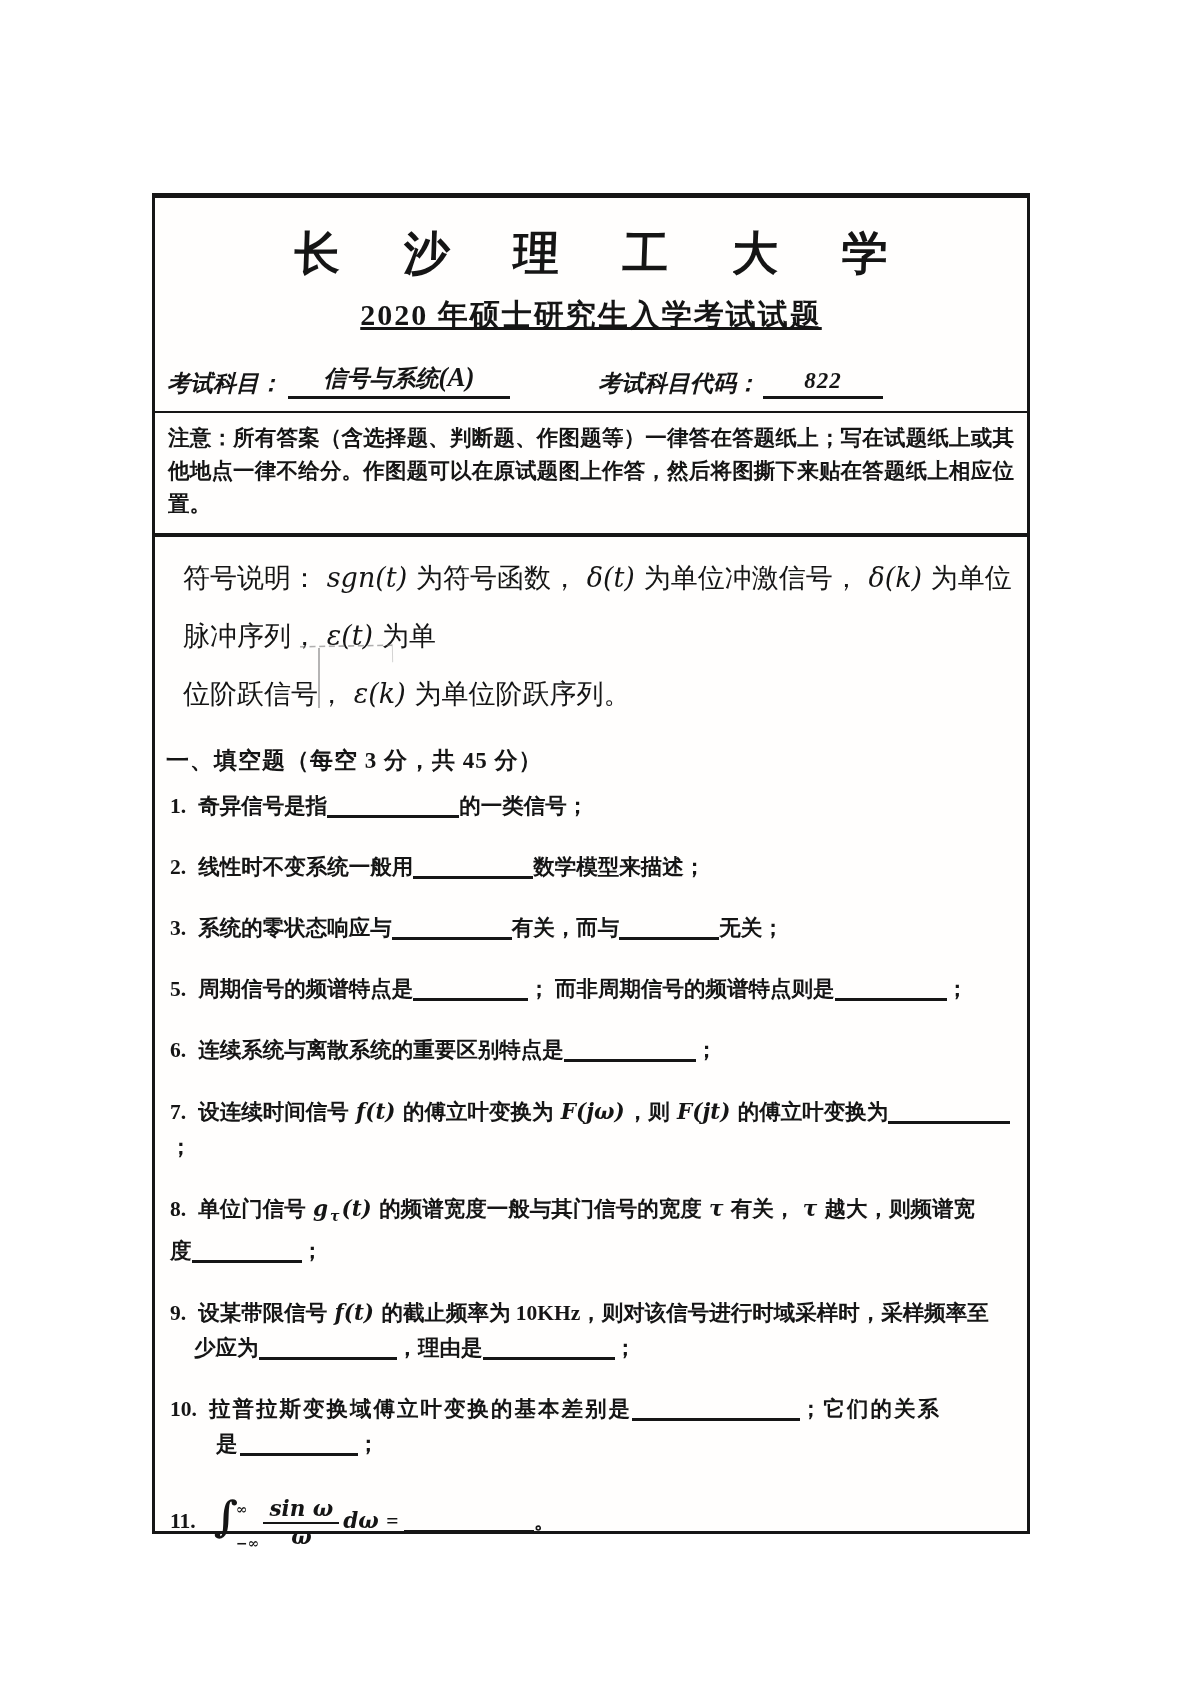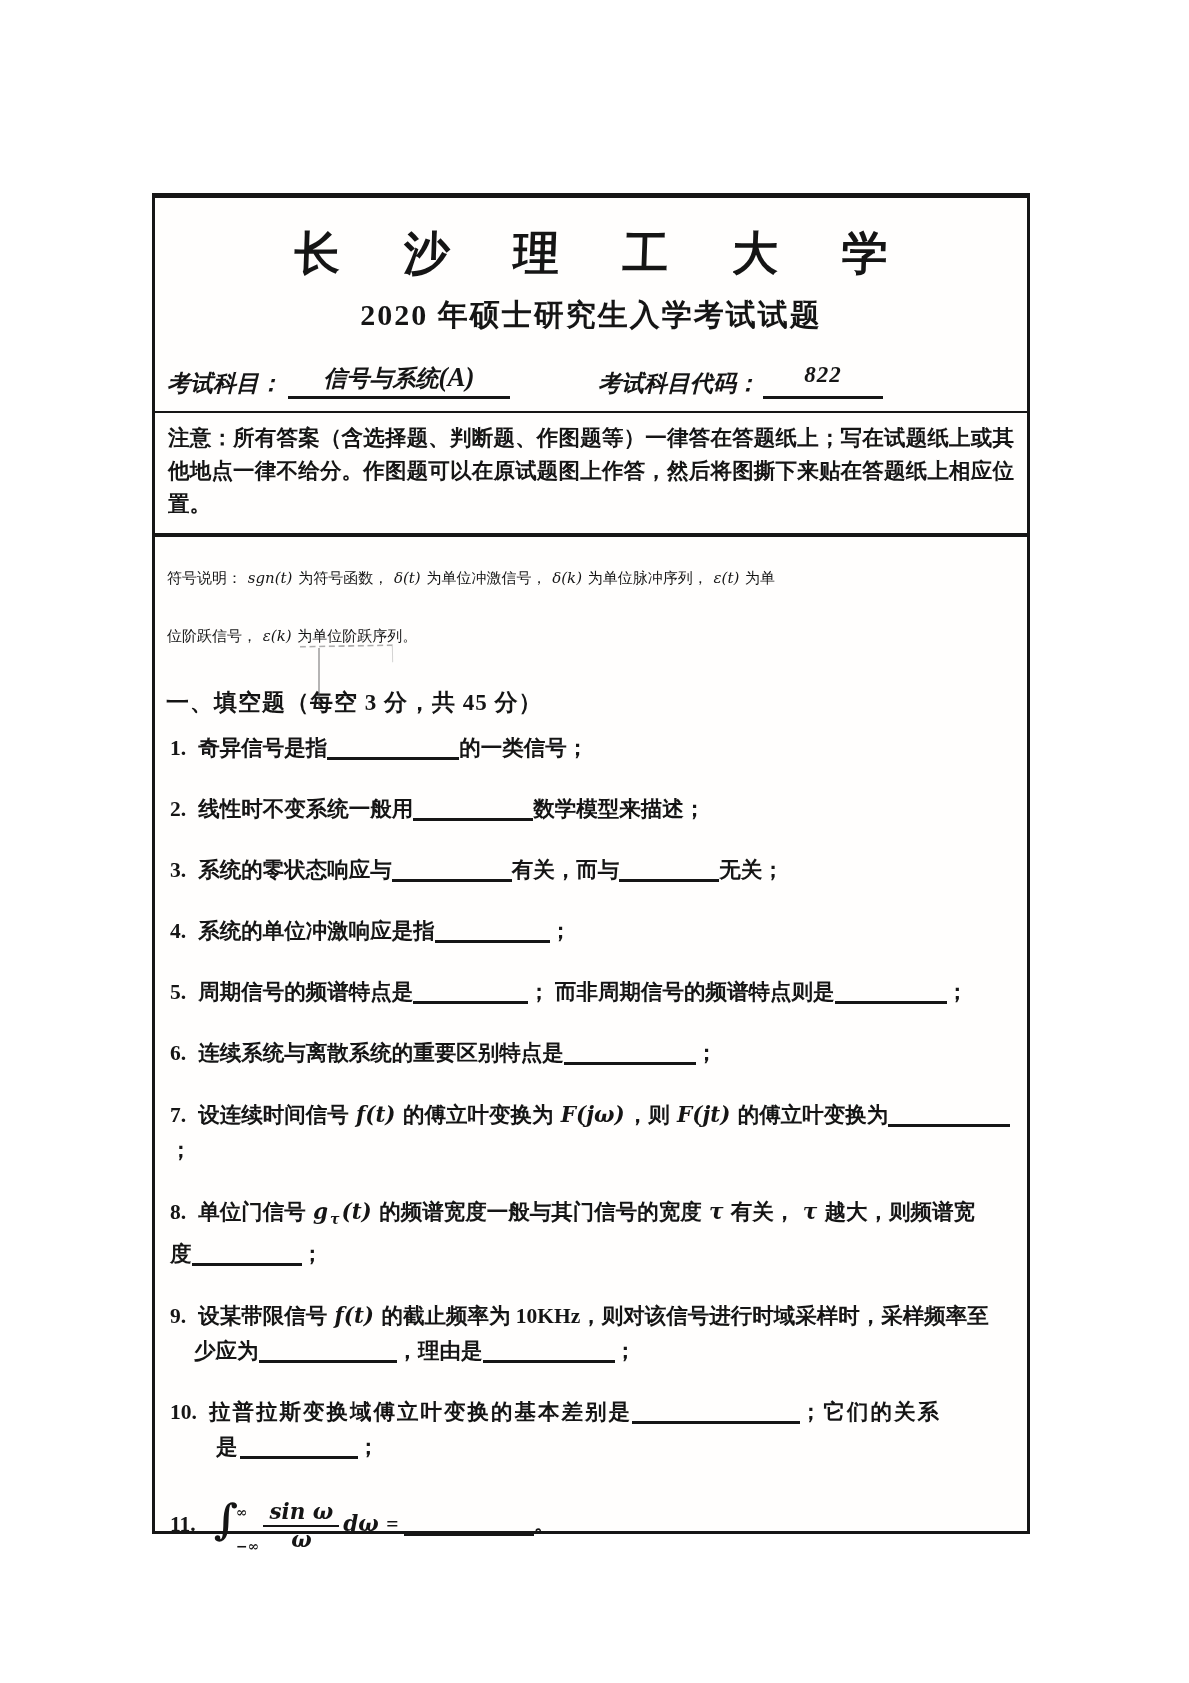--- a/index.html
+++ b/index.html
@@ -14,43 +14,43 @@
     border:3px solid #161616;border-top-width:5px;box-sizing:border-box;
     background:#fffefd;
   }
   .title{
     text-align:center;margin-top:26px;line-height:60px;
     font-size:46px;font-weight:900;letter-spacing:26px;text-indent:26px;
     transform:skewX(-2deg);
   }
   .subtitle{
     text-align:center;margin-top:10px;line-height:42px;
-    font-size:30px;font-weight:700;letter-spacing:2px;
+    font-size:30px;font-weight:700;letter-spacing:2px;text-decoration:underline;
   }
   .subject-row{
     margin-top:12px;padding:14px 12px 12px 12px;
     border-bottom:2px solid #161616;
     font-size:23px;font-weight:700;display:flex;align-items:flex-end;font-style:italic;
   }
   .subject-value{
     border-bottom:3px solid #161616;padding:0 16px 2px 16px;margin-left:6px;
     min-width:190px;text-align:center;
   }
   .subject-annot{font-size:27px;font-weight:600;}
   .code-label{margin-left:88px;}
   .code-value{
-    border-bottom:3px solid #161616;padding:0 30px 8px 30px;margin-left:4px;
+    border-bottom:3px solid #161616;padding:0 30px 2px 30px;margin-left:4px;
     min-width:60px;text-align:center;letter-spacing:1px;
   }
   .notice{
     padding:9px 13px 12px 13px;border-bottom:4px solid #161616;
     font-size:21.5px;font-weight:700;line-height:33px;text-align:justify;
   }
   .symbols{
-    padding:12px 13px 0 12px;font-size:15px;line-height:58px;
+    padding:12px 13px 0 28px;font-size:27px;line-height:58px;
     font-weight:500;
   }
   .section-heading{
     margin-top:18px;padding:0 11px;font-size:23px;font-weight:700;
     line-height:40px;letter-spacing:1px;
   }
   .questions{padding:8px 15px 0 15px;font-size:21.5px;font-weight:700;}
   .q{margin-bottom:26px;line-height:35px;}
   .qnum{margin-right:12px;}
   .q11{margin-top:34px;}
@@ -106,21 +106,20 @@
   <div class="notice">注意：所有答案（含选择题、判断题、作图题等）一律答在答题纸上；写在试题纸上或其他地点一律不给分。作图题可以在原试题图上作答，然后将图撕下来贴在答题纸上相应位置。</div>
 
   <div class="symbols"><span class="qt">符号说明： </span><span class="mi">sgn(t)</span><span class="qt"> 为符号函数， </span><span class="mi">δ(t)</span><span class="qt"> 为单位冲激信号， </span><span class="mi">δ(k)</span><span class="qt"> 为单位脉冲序列， </span><span class="mi">ε(t)</span><span class="qt"> 为单</span><br><span class="qt">位阶跃信号， </span><span class="mi">ε(k)</span><span class="qt"> 为单位阶跃序列。</span></div>
 
   <div class="section-heading">一、填空题（每空 3 分，共 45 分）</div>
 
   <div class="questions">
       <div class="q q1"><span class="qnum">1.</span><span class="qt">奇异信号是指</span><span class="blank" style="width: 132px;"></span><span class="qt">的一类信号；</span></div>
       <div class="q q2"><span class="qnum">2.</span><span class="qt">线性时不变系统一般用</span><span class="blank" style="width: 120px;"></span><span class="qt">数学模型来描述；</span></div>
       <div class="q q3"><span class="qnum">3.</span><span class="qt">系统的零状态响应与</span><span class="blank" style="width: 120px;"></span><span class="qt">有关，而与</span><span class="blank" style="width: 100px;"></span><span class="qt">无关；</span></div>
-      <div class="q q4"><span class="qnum">4.</span><span class="qt">系统的单位冲激响应是指</span><span class="blank" style="width: 115px;"></span><span class="qt">；</span></div>
       <div class="q q5"><span class="qnum">5.</span><span class="qt">周期信号的频谱特点是</span><span class="blank" style="width: 115px;"></span><span class="qt">；  而非周期信号的频谱特点则是</span><span class="blank" style="width: 112px;"></span><span class="qt">；</span></div>
       <div class="q q6"><span class="qnum">6.</span><span class="qt">连续系统与离散系统的重要区别特点是</span><span class="blank" style="width: 132px;"></span><span class="qt">；</span></div>
       <div class="q q7"><span class="qnum">7.</span><span class="qt">设连续时间信号 </span><span class="mi">f(t)</span><span class="qt"> 的傅立叶变换为 </span><span class="mi">F(jω)</span><span class="qt">，则 </span><span class="mi">F(jt)</span><span class="qt"> 的傅立叶变换为</span><span class="blank" style="width: 122px;"></span><span class="qt">；</span></div>
       <div class="q q8"><span class="qnum">8.</span><span class="qt">单位门信号 </span><span class="mi">g</span><sub class="msub">τ</sub><span class="mi">(t)</span><span class="qt"> 的频谱宽度一般与其门信号的宽度 </span><span class="mi">τ</span><span class="qt"> 有关， </span><span class="mi">τ</span><span class="qt"> 越大，则频谱宽</span><br><span class="qt">度</span><span class="blank" style="width: 110px;"></span><span class="qt">；</span></div>
       <div class="q q9"><span class="qnum">9.</span><span class="qt">设某带限信号 </span><span class="mi">f(t)</span><span class="qt"> 的截止频率为 10KHz，则对该信号进行时域采样时，采样频率至</span><br><span style="display: inline-block; width: 24px;"></span><span class="qt">少应为</span><span class="blank" style="width: 138px;"></span><span class="qt">，理由是</span><span class="blank" style="width: 132px;"></span><span class="qt">；</span></div>
       <div class="q q10"><span class="qnum">10.</span><span class="qt">拉普拉斯变换域傅立叶变换的基本差别是</span><span class="blank" style="width: 168px;"></span><span class="qt">；它们的关系</span><br><span style="display: inline-block; width: 46px;"></span><span class="qt">是</span><span class="blank" style="width: 118px;"></span><span class="qt">；</span></div>
       <div class="q q11"><span class="qnum">11.</span><span class="intwrap"><span class="int-sym">∫</span><span class="int-limits">
             <span>∞</span>
             <span>−∞</span>
           </span></span><span class="frac"><span class="fnum mi">sin ω</span><span class="fden mi">ω</span></span><span class="mi">dω</span><span class="qt"> = </span><span class="blank" style="width: 130px;"></span><span class="qt">。</span></div>

